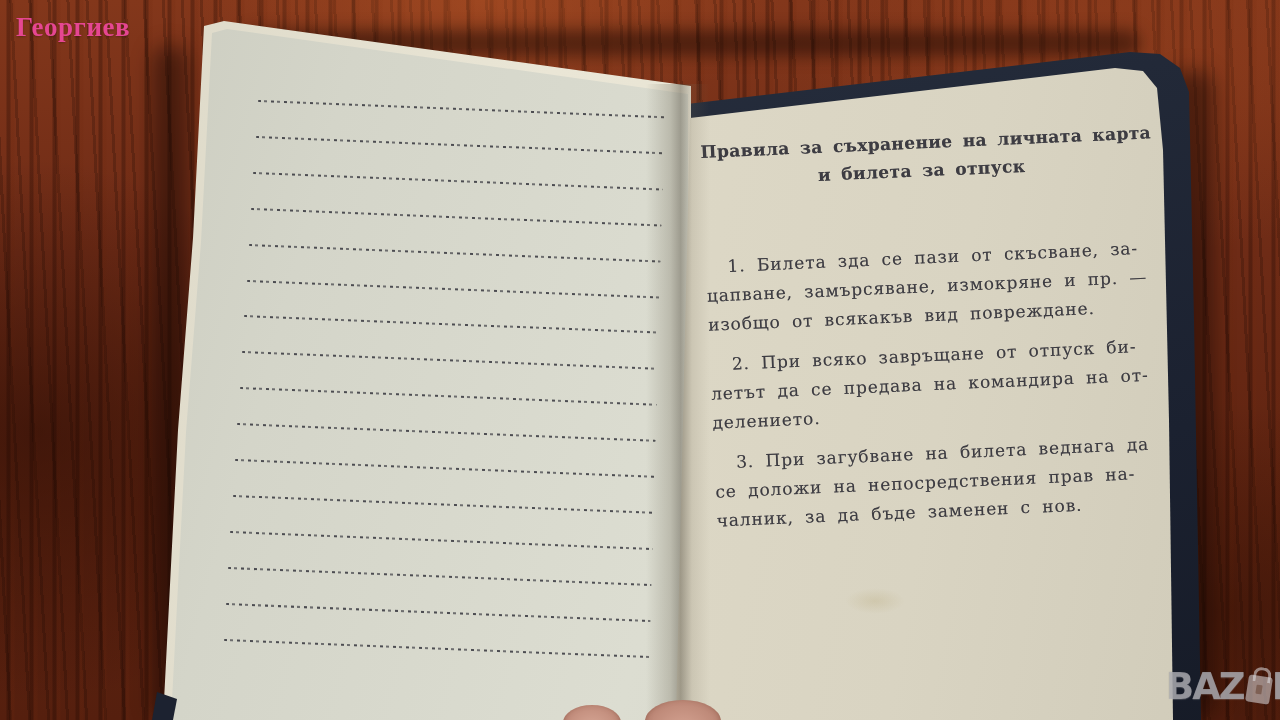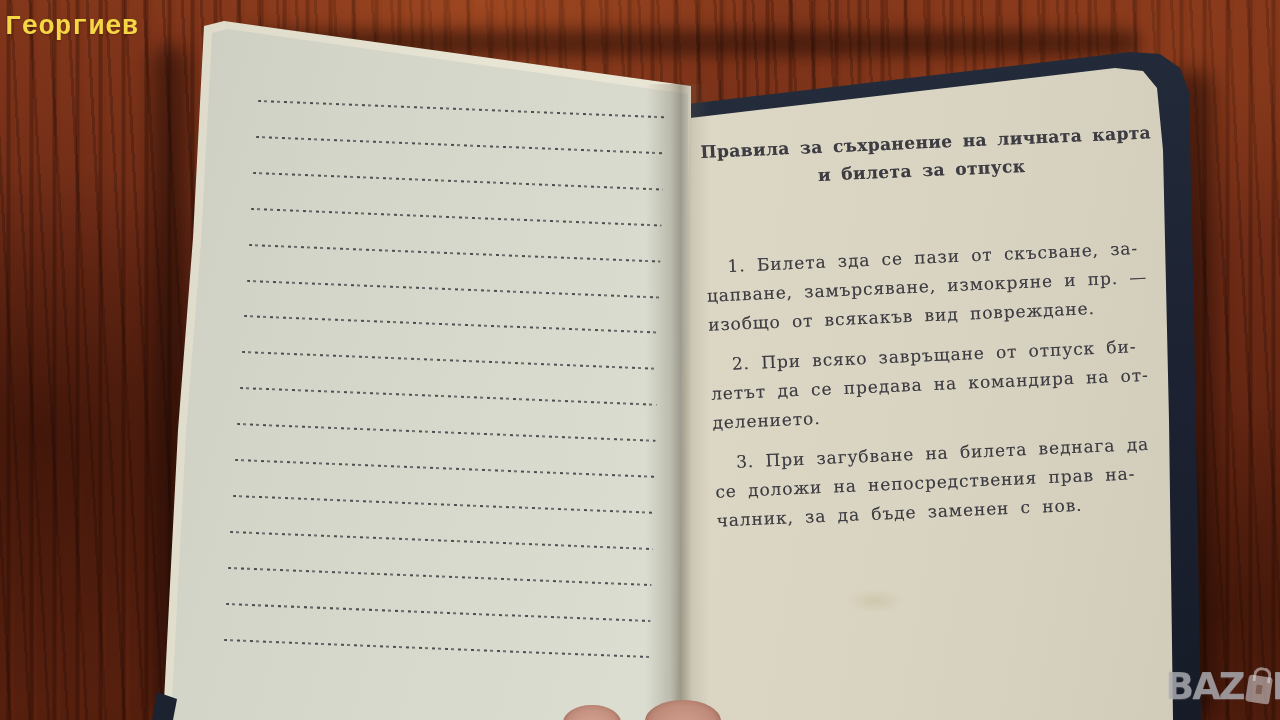--- a/index.html
+++ b/index.html
@@ -88,23 +88,23 @@
           background:radial-gradient(ellipse,rgba(168,148,88,.20),transparent 70%);}
   
   .finger{position:absolute;border-radius:50% 50% 10% 10%;
           box-shadow:0 -2px 6px rgba(90,40,25,.35) inset;}
   #finger-1{left:563px;top:705px;width:58px;height:36px;
             background:radial-gradient(ellipse at 50% 85%,#dcae9d,#c28d7c 70%,#aa7362);}
   #finger-2{left:645px;top:700px;width:76px;height:42px;
             background:radial-gradient(ellipse at 50% 85%,#d9a897,#bd8877 70%,#a56f5e);}
   
   #wm-name{
-    position:absolute;left:5px;top:12px;
-    font-family:Liberation Mono, monospace;font-weight:bold;font-size:27px;
-    color:#fde047;opacity:.95;letter-spacing:.5px;
+    position:absolute;left:16px;top:12px;
+    font-family:Liberation Serif, serif;font-weight:bold;font-size:27px;
+    color:#ec4899;opacity:.95;letter-spacing:.5px;
     text-shadow:0 1px 2px rgba(0,0,0,.25);
   }
   #wm-logo{
     position:absolute;left:1166px;top:668px;display:flex;align-items:flex-end;
     font-family:"DejaVu Sans",sans-serif;font-weight:bold;font-size:37px;line-height:38px;
     color:rgba(222,222,226,.55);letter-spacing:-2px;
     text-shadow:0 0 1px rgba(55,55,65,.6), 0 1px 1px rgba(255,255,255,.18);
   }
   #wm-bag{
     position:relative;width:24px;height:27px;margin:0 1px 3px 3px;

